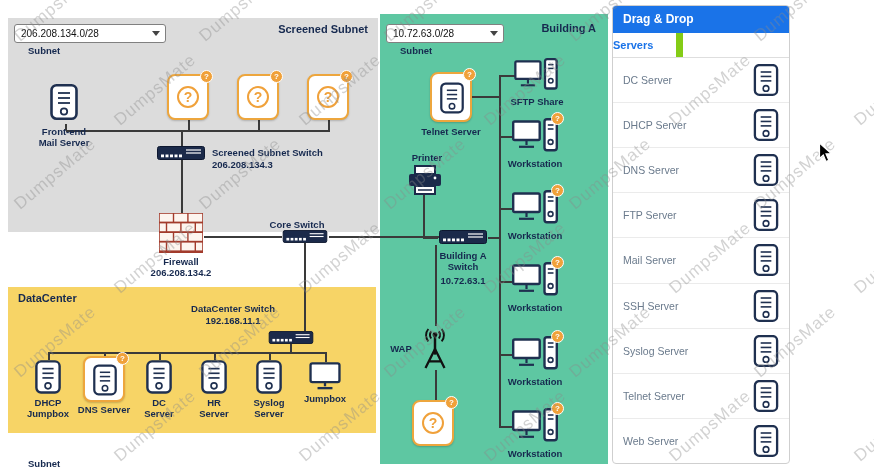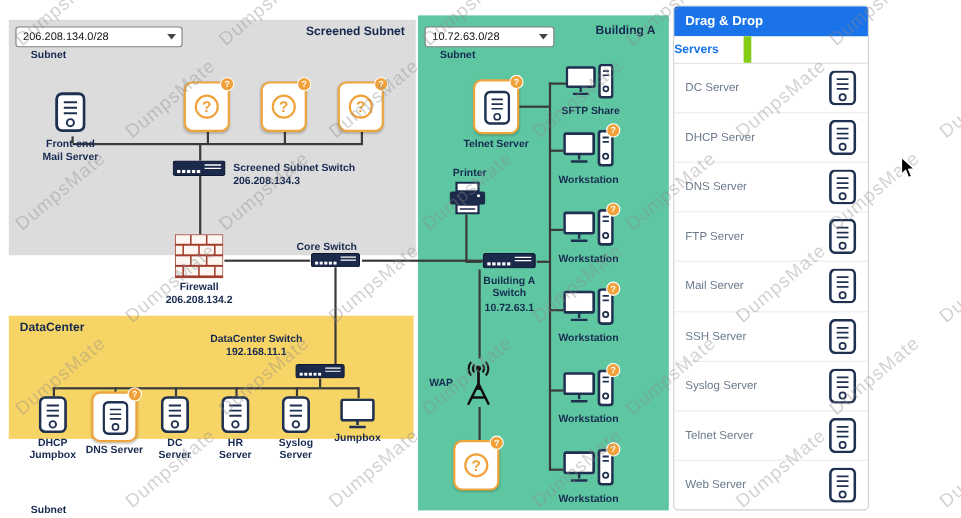--- a/index.html
+++ b/index.html
@@ -1,21 +1,21 @@
 <!DOCTYPE html>
 <html><head>
 <meta charset="utf-8">
 <style>
   *{margin:0;padding:0;box-sizing:border-box}
   body{background:#fff}
   #canvas{position:relative;width:874px;height:471px;background:#fff;overflow:hidden;
     font-family:"Liberation Sans",sans-serif}
   .region{position:absolute;z-index:0}
   #region-screened{left:8px;top:18px;width:370px;height:214px;background:#dcdcdc}
-  #region-datacenter{left:8px;top:287px;width:368px;height:112px;background:#f7d466}
+  #region-datacenter{left:8px;top:287px;width:368px;height:146px;background:#f7d466}
   #region-building{left:380px;top:14px;width:228px;height:450px;background:#5ec7a2}
   .rtitle{position:absolute;font-size:11px;font-weight:bold;color:#16294f;z-index:2}
   .hline,.vline{position:absolute;background:#3a3a3a;z-index:1}
   .hline{height:1.5px}.vline{width:1.5px}
   .icon{position:absolute;z-index:2}
   .iconwrap{position:absolute;z-index:2}
   .iconwrap svg{display:block}
   .lbl{position:absolute;font-size:9.5px;font-weight:bold;color:#16294f;text-align:center;
     line-height:1.2;white-space:pre-line;z-index:2}
   .lbl.left{text-align:left}

